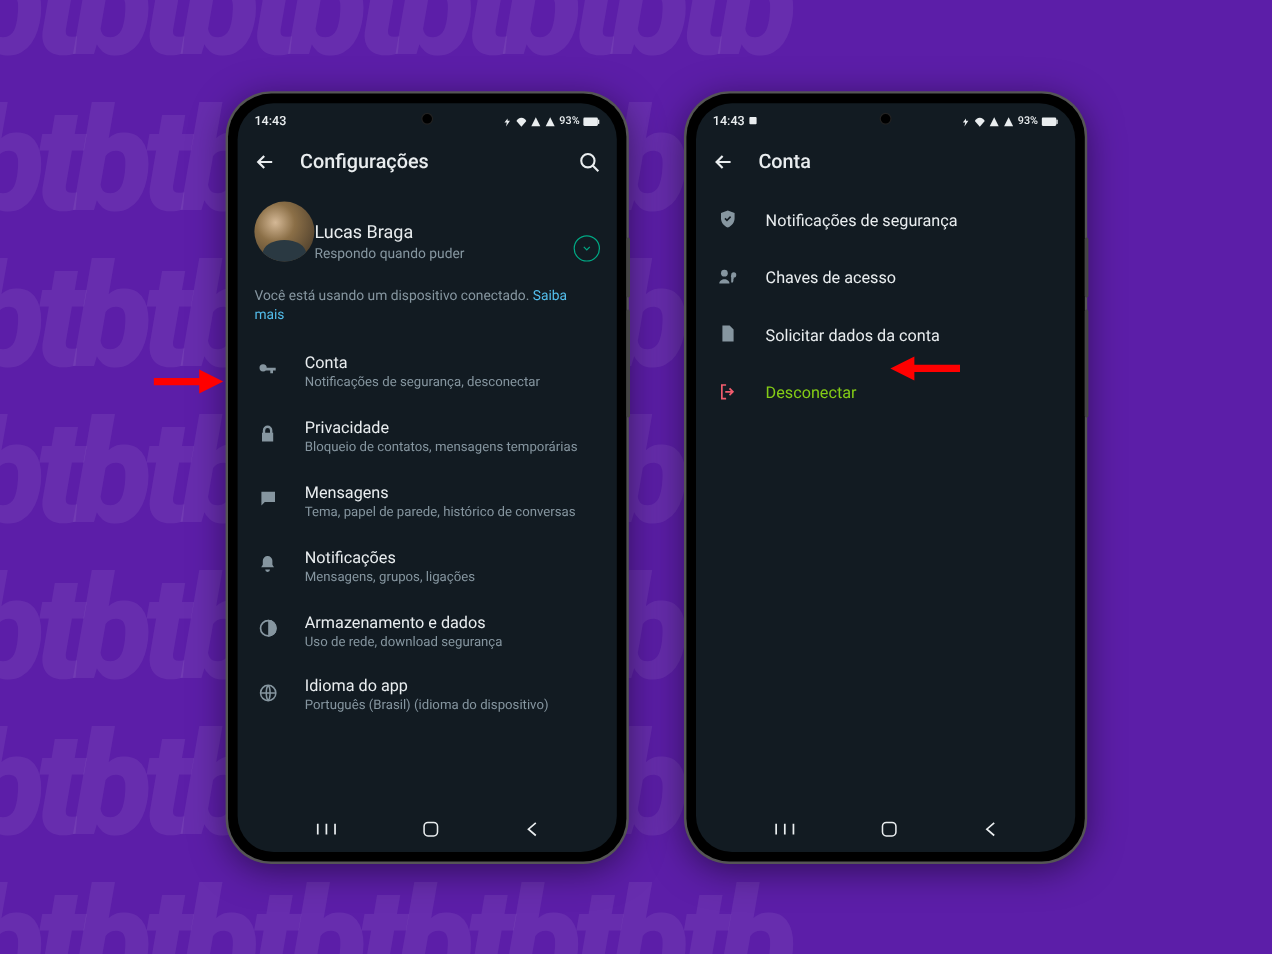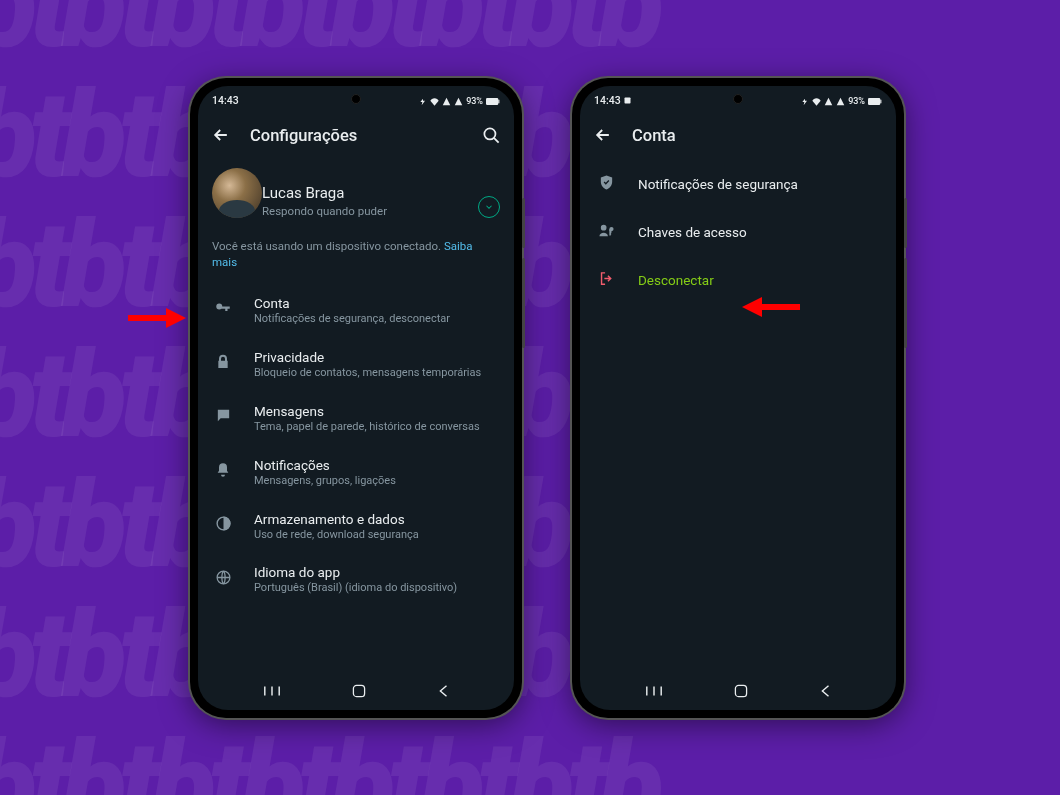--- a/index.html
+++ b/index.html
@@ -419,20 +419,28 @@
     </div>
     <div class="account-row">
       <div class="account-icon">
         <svg width="17" height="17" viewBox="0 0 24 24" fill="currentColor">
             <circle cx="8" cy="8" r="4"></circle>
             <path d="M2 20c0-3 3-5 6-5s6 2 6 5H2zm14-10a3 3 0 1 1 3 3v2l-1 1 1 1-1 1v1h-2v-6a3 3 0 0 1 0-3z"></path>
           </svg>
       </div>
       <div class="account-label">Chaves de acesso</div>
     </div>
+    <div class="account-row">
+      <div class="account-icon">
+        <svg width="16" height="16" viewBox="0 0 24 24" fill="currentColor">
+            <path d="M6 2h9l5 5v15H6V2zm2 8h8v2H8v-2zm0 4h8v2H8v-2z"></path>
+          </svg>
+      </div>
+      <div class="account-label">Solicitar dados da conta</div>
+    </div>
     <div class="account-row danger">
       <div class="account-icon">
         <svg width="17" height="17" viewBox="0 0 24 24" fill="none" stroke="currentColor" stroke-width="2">
             <path d="M10 4H5v16h5M14 8l4 4-4 4M18 12H9"></path>
           </svg>
       </div>
       <div class="account-label">Desconectar</div>
     </div>
 
     <div class="nav-bar">

